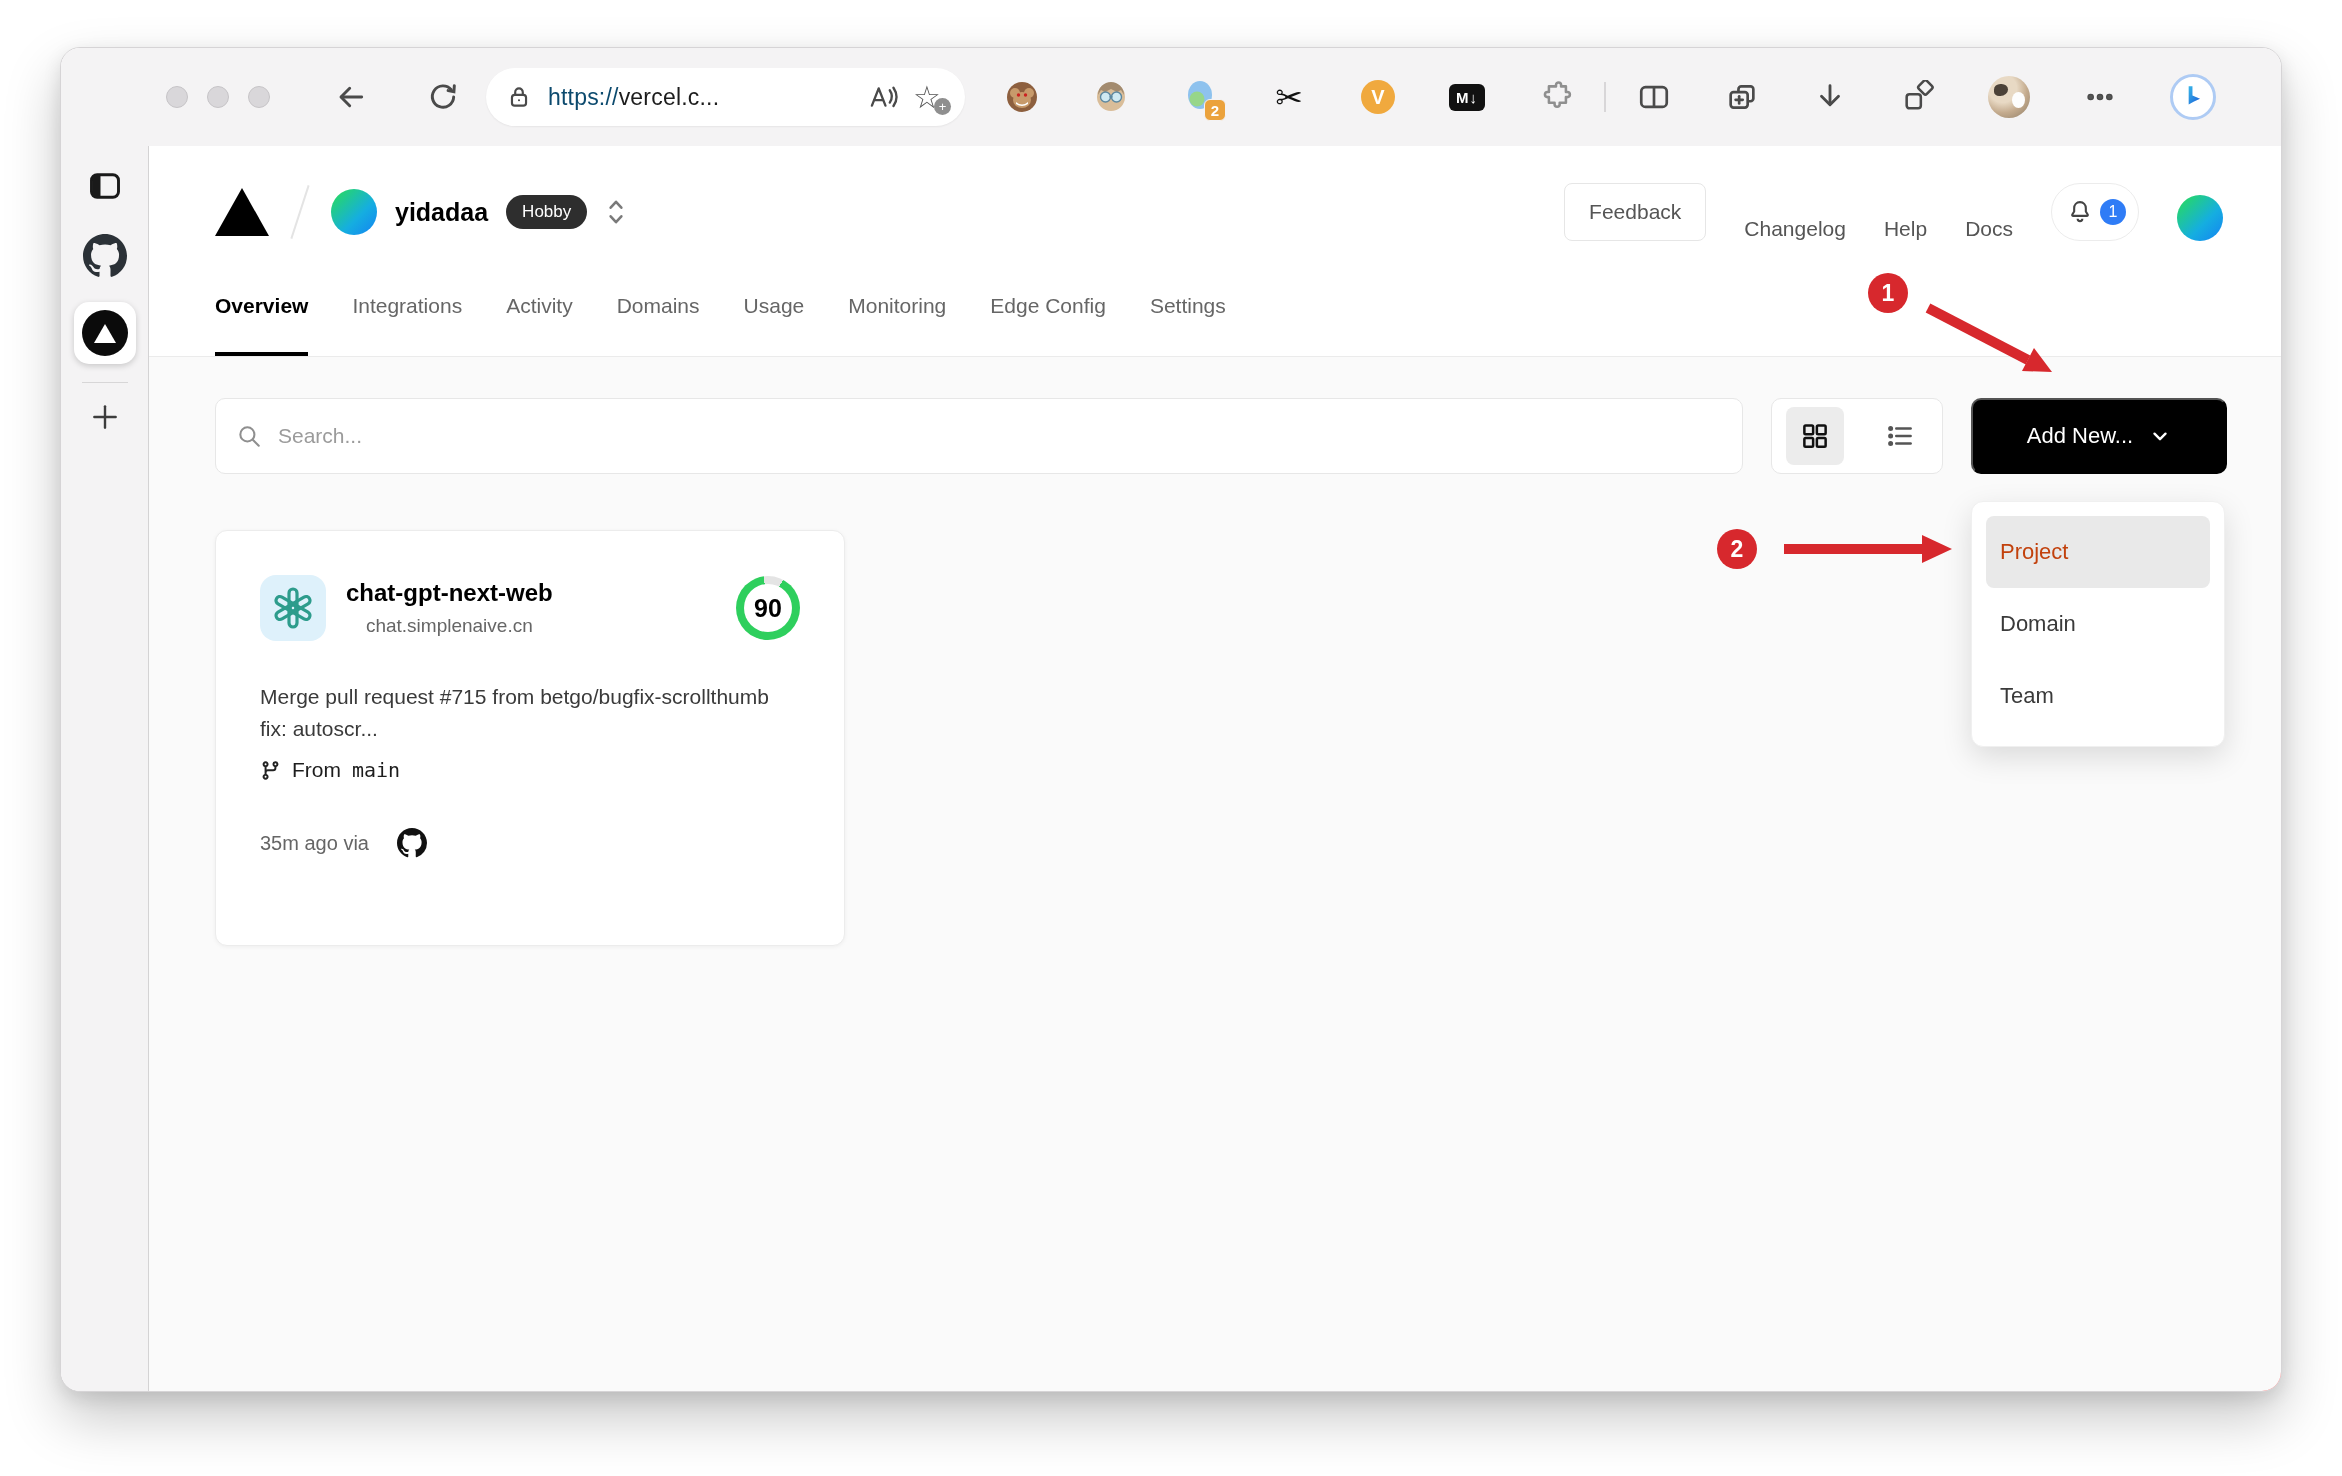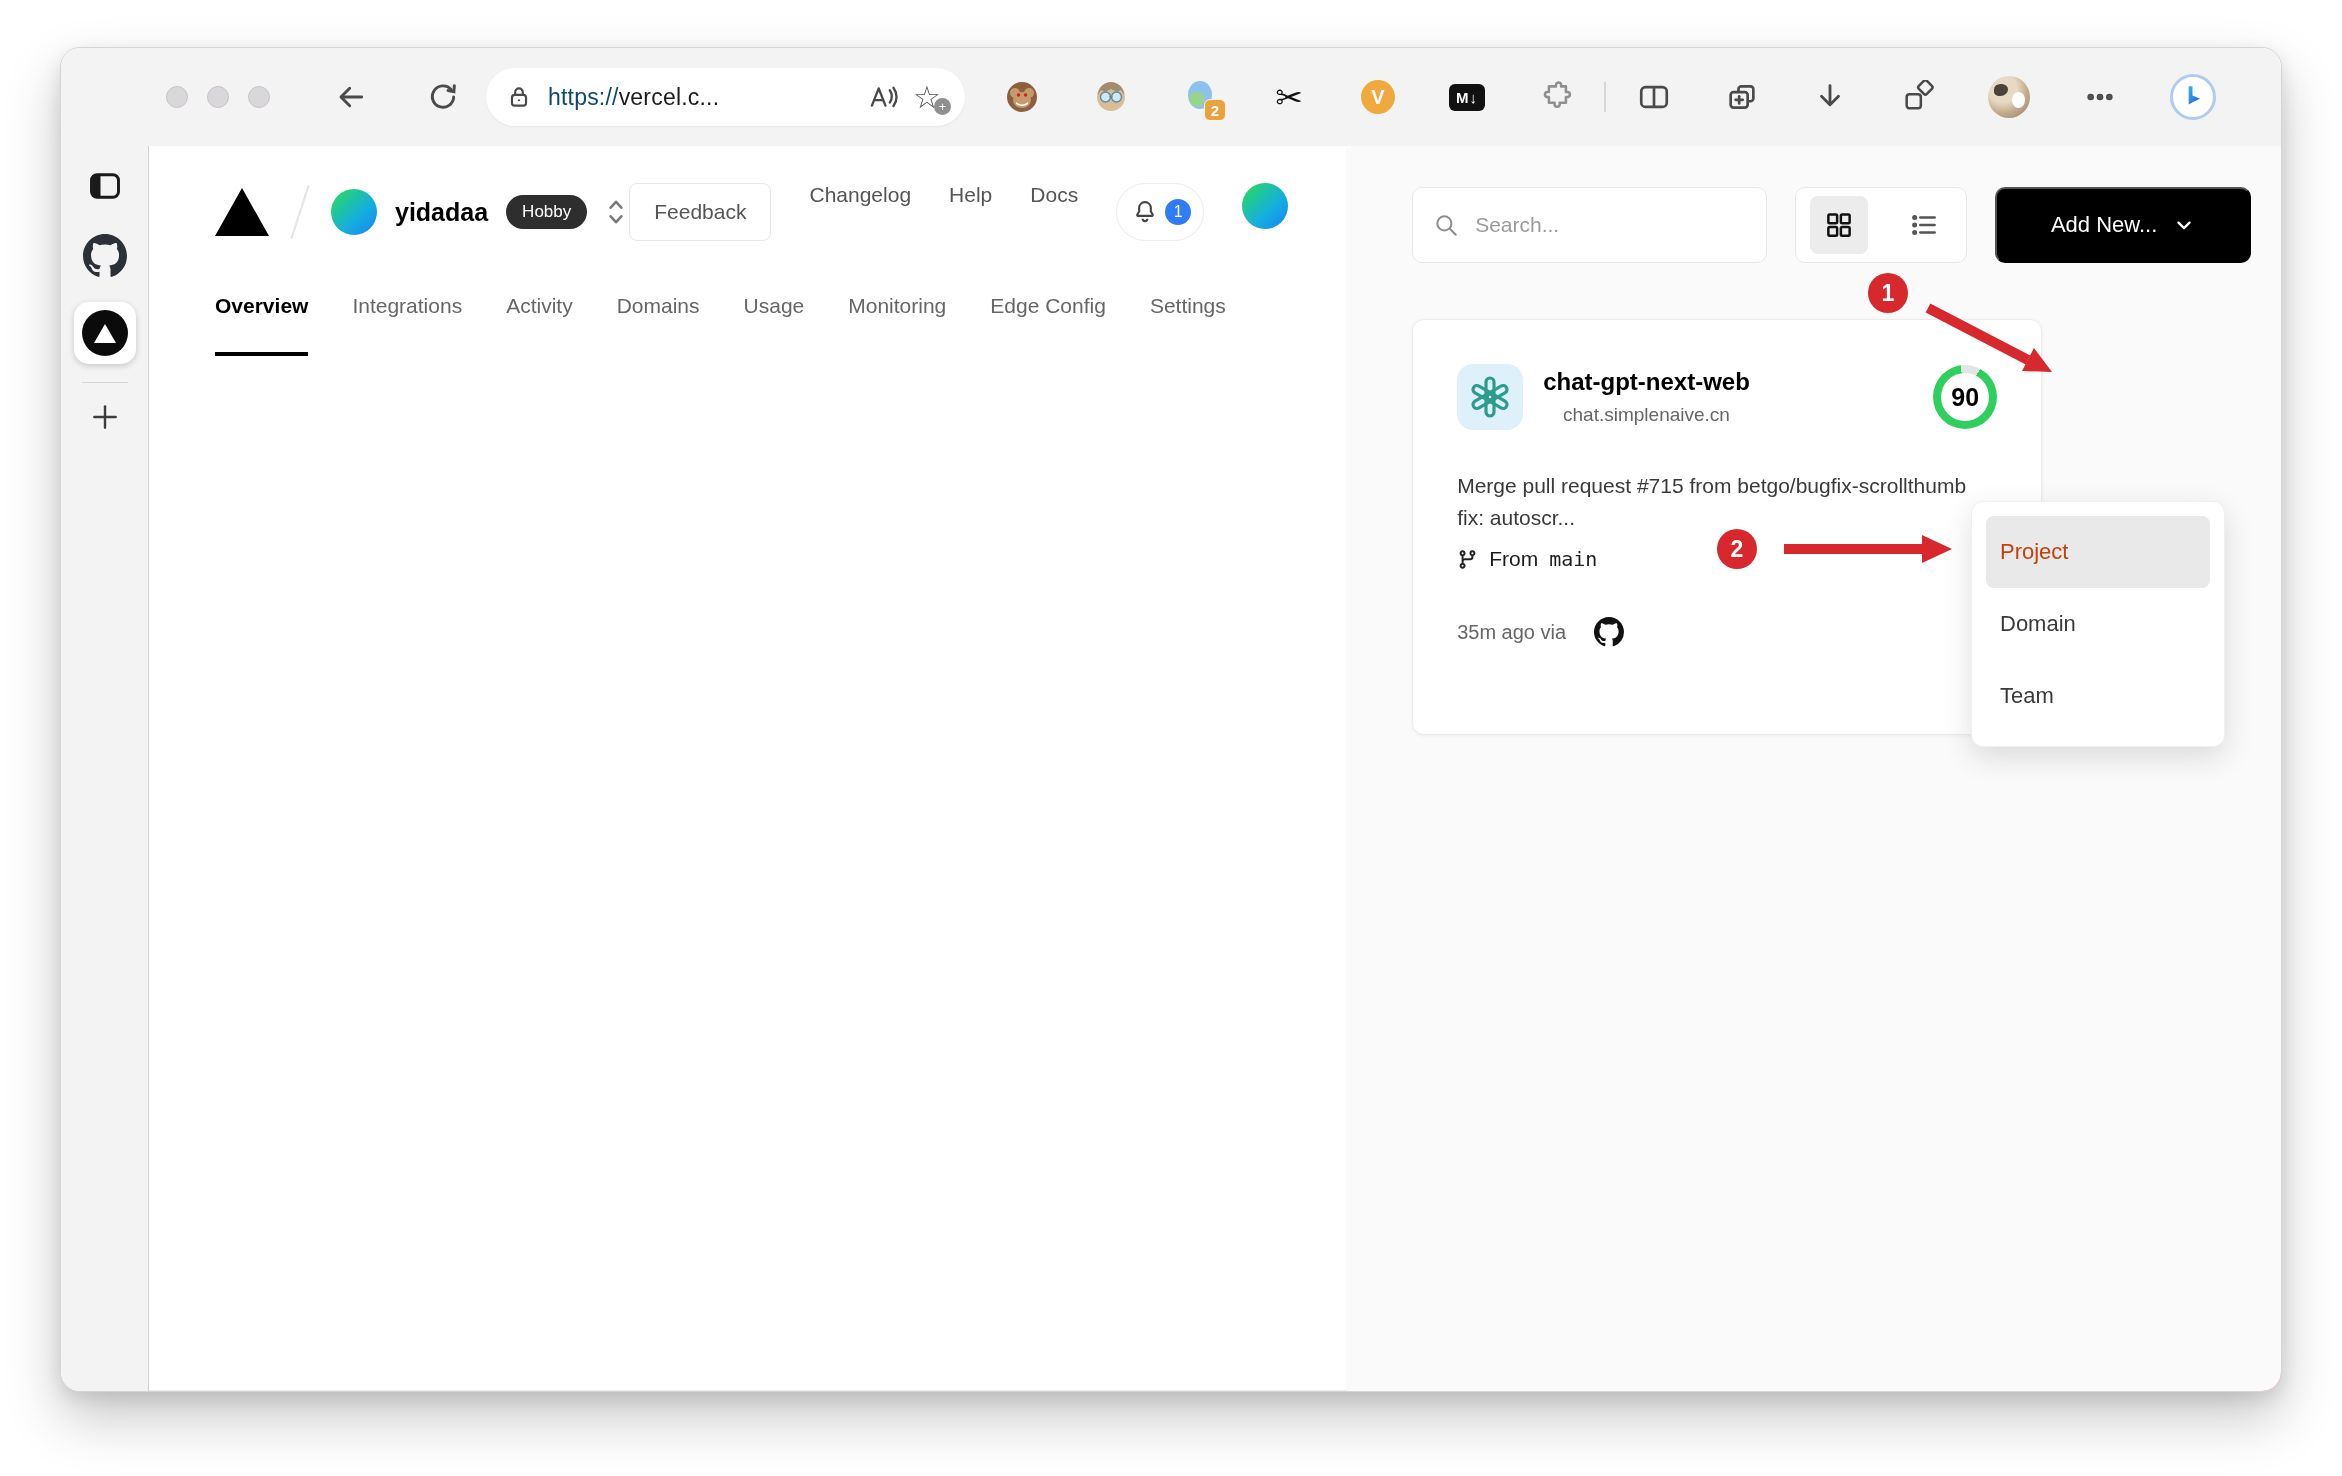--- a/index.html
+++ b/index.html
@@ -49,33 +49,33 @@
   
   .wbody { position:absolute; top:98px; left:0; right:0; bottom:0; display:flex; }
   .vtabs { width:88px; background:#f4f3f4; border-right:1px solid #d4d3d4; display:flex; flex-direction:column; align-items:center; padding-top:22px; flex:0 0 88px; }
   .vtab-pane { margin-bottom:30px; }
   .vtab-gh { margin-bottom:24px; }
   .vtab-active { width:62px; height:62px; background:#fff; border-radius:15px; box-shadow:0 2px 6px rgba(0,0,0,.18); display:flex; align-items:center; justify-content:center; }
   .vercel-circle { width:46px; height:46px; border-radius:50%; background:#0b0b0b; display:flex; align-items:center; justify-content:center; }
   .vercel-circle .tri { width:0; height:0; border-left:11px solid transparent; border-right:11px solid transparent; border-bottom:19px solid #fff; }
   .vtabs-divider { width:46px; height:1px; background:#d7d6d7; margin:18px 0; }
 
-  .page { flex:1; background:#ef4444; display:flex; flex-direction:row; min-width:0; }
+  .page { flex:1; background:#ef4444; display:flex; flex-direction:column; min-width:0; }
 
   
   .vc-header { background:#fff; padding:30px 58px 0 66px; border-bottom:1px solid #ebebeb; }
   .row1 { display:flex; align-items:center; height:72px; }
   .vc-logo { width:0; height:0; border-left:27px solid transparent; border-right:27px solid transparent; border-bottom:48px solid #000; }
   .slash { width:2px; height:56px; background:#e4e4e4; transform:rotate(18deg); margin:0 30px; }
   .team { display:flex; align-items:center; }
   .team-avatar { width:46px; height:46px; border-radius:50%; background:linear-gradient(135deg,#27d865 8%,#15aee0 60%,#1488f0 95%); }
   .team-name { margin-left:18px; font-size:25px; font-weight:bold; color:#000; }
   .plan-badge { margin-left:18px; background:#2e2e2e; color:#fff; font-size:17px; padding:7px 16px; border-radius:999px; }
   .team-chevrons { margin-left:16px; }
-  .hdr-right { margin-left:auto; display:flex; align-items:flex-start; gap:38px; }
+  .hdr-right { margin-left:auto; display:flex; align-items:flex-end; gap:38px; }
   .feedback-btn { height:58px; padding:0 24px; border:1px solid #e6e6e6; border-radius:8px; background:#fff; color:#555; font-size:21px; display:flex; align-items:center; }
   .hdr-link { color:#555; font-size:21px; }
   .bell-pill { height:58px; border:1px solid #ececec; border-radius:30px; background:#fff; display:flex; align-items:center; padding:0 12px 0 14px; }
   .notif-badge { width:26px; height:26px; border-radius:50%; background:#2f7cf6; color:#fff; font-size:16px; display:flex; align-items:center; justify-content:center; margin-left:6px; }
   .hdr-avatar { width:46px; height:46px; border-radius:50%; background:linear-gradient(135deg,#27d865 8%,#15aee0 60%,#1488f0 95%); }
 
   
   .tabs { display:flex; gap:44px; margin-top:46px; }
   .tab { font-size:21px; color:#666; padding-bottom:34px; border-bottom:4px solid transparent; }
   .tab.active { color:#000; font-weight:bold; border-bottom-color:#000; }

